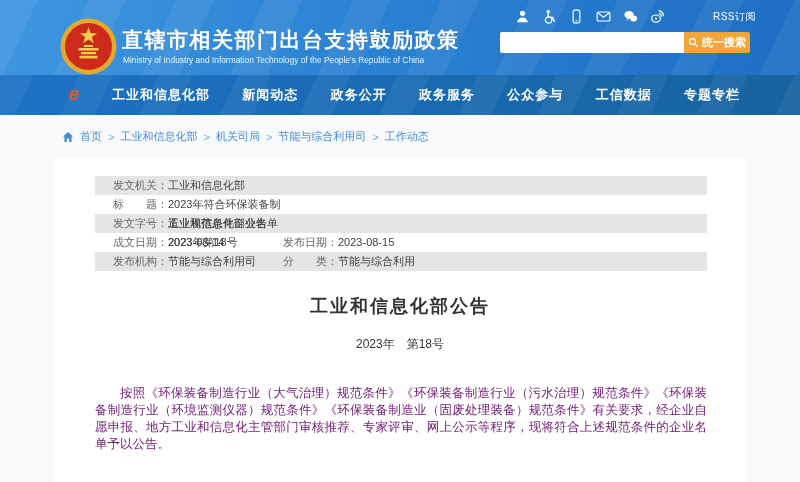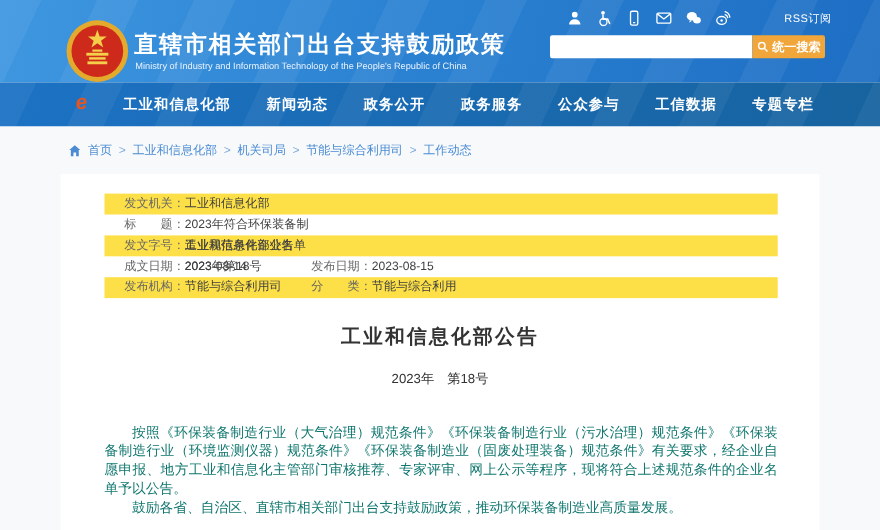--- a/index.html
+++ b/index.html
@@ -45,30 +45,30 @@
   .lower { position:absolute; top:115px; left:0; width:800px; height:367px; background:#f7f9fb; }
   .breadcrumb { position:absolute; top:129px; left:62px; display:flex; align-items:center; gap:6px; font-size:11px; color:#4a8bd4; }
   .breadcrumb .crumb { cursor:pointer; white-space:nowrap; }
   .breadcrumb .sep { color:#7aa7d9; }
   .home-ic { width:12px; height:12px; display:block; }
 
   .card { position:absolute; top:158px; left:55px; width:690px; height:324px; background:#ffffff; }
 
   .meta-table { position:absolute; top:18px; left:40px; width:612px; }
   .meta-row { display:flex; height:19px; line-height:19px; font-size:11px; }
-  .meta-row.alt { background:#fde047; }
+  .meta-row.alt { background:#e5e5e5; }
   .meta-cell { display:flex; padding-left:18px; }
   .meta-cell.first { width:188px; padding-left:18px; }
   .meta-cell.second { flex:1; padding-left:0; }
   .meta-label { color:#666666; white-space:pre; }
   .meta-value { color:#404040; }
 
   .article-title { position:absolute; top:136px; left:0; width:100%; text-align:center; font-size:18px; font-weight:bold; color:#333333; letter-spacing:2px; }
   .article-issue { position:absolute; top:178px; left:0; width:100%; text-align:center; font-size:12px; color:#333333; }
-  .article-body { position:absolute; top:227px; left:40px; width:612px; font-size:12.5px; color:#0f766e; line-height:17px; text-align:justify; }
+  .article-body { position:absolute; top:227px; left:40px; width:612px; font-size:12.5px; color:#701a75; line-height:17px; text-align:justify; }
   .article-body p { text-indent:2em; }
 </style>
 </head>
 <body>
 
 <div class="page">
 
   <div class="banner">
 
     <svg class="emblem" viewBox="0 0 57 57">
@@ -200,17 +200,16 @@
           <span class="meta-value">节能与综合利用</span>
         </div>
       </div>
     </div>
 
     <div class="article-title">工业和信息化部公告</div>
     <div class="article-issue">2023年　第18号</div>
 
     <div class="article-body">
       <p>按照《环保装备制造行业（大气治理）规范条件》《环保装备制造行业（污水治理）规范条件》《环保装备制造行业（环境监测仪器）规范条件》《环保装备制造业（固废处理装备）规范条件》有关要求，经企业自愿申报、地方工业和信息化主管部门审核推荐、专家评审、网上公示等程序，现将符合上述规范条件的企业名单予以公告。</p>
-      <p>鼓励各省、自治区、直辖市相关部门出台支持鼓励政策，推动环保装备制造业高质量发展。</p>
     </div>
 
   </div>
 </div>
 
 </body></html>

